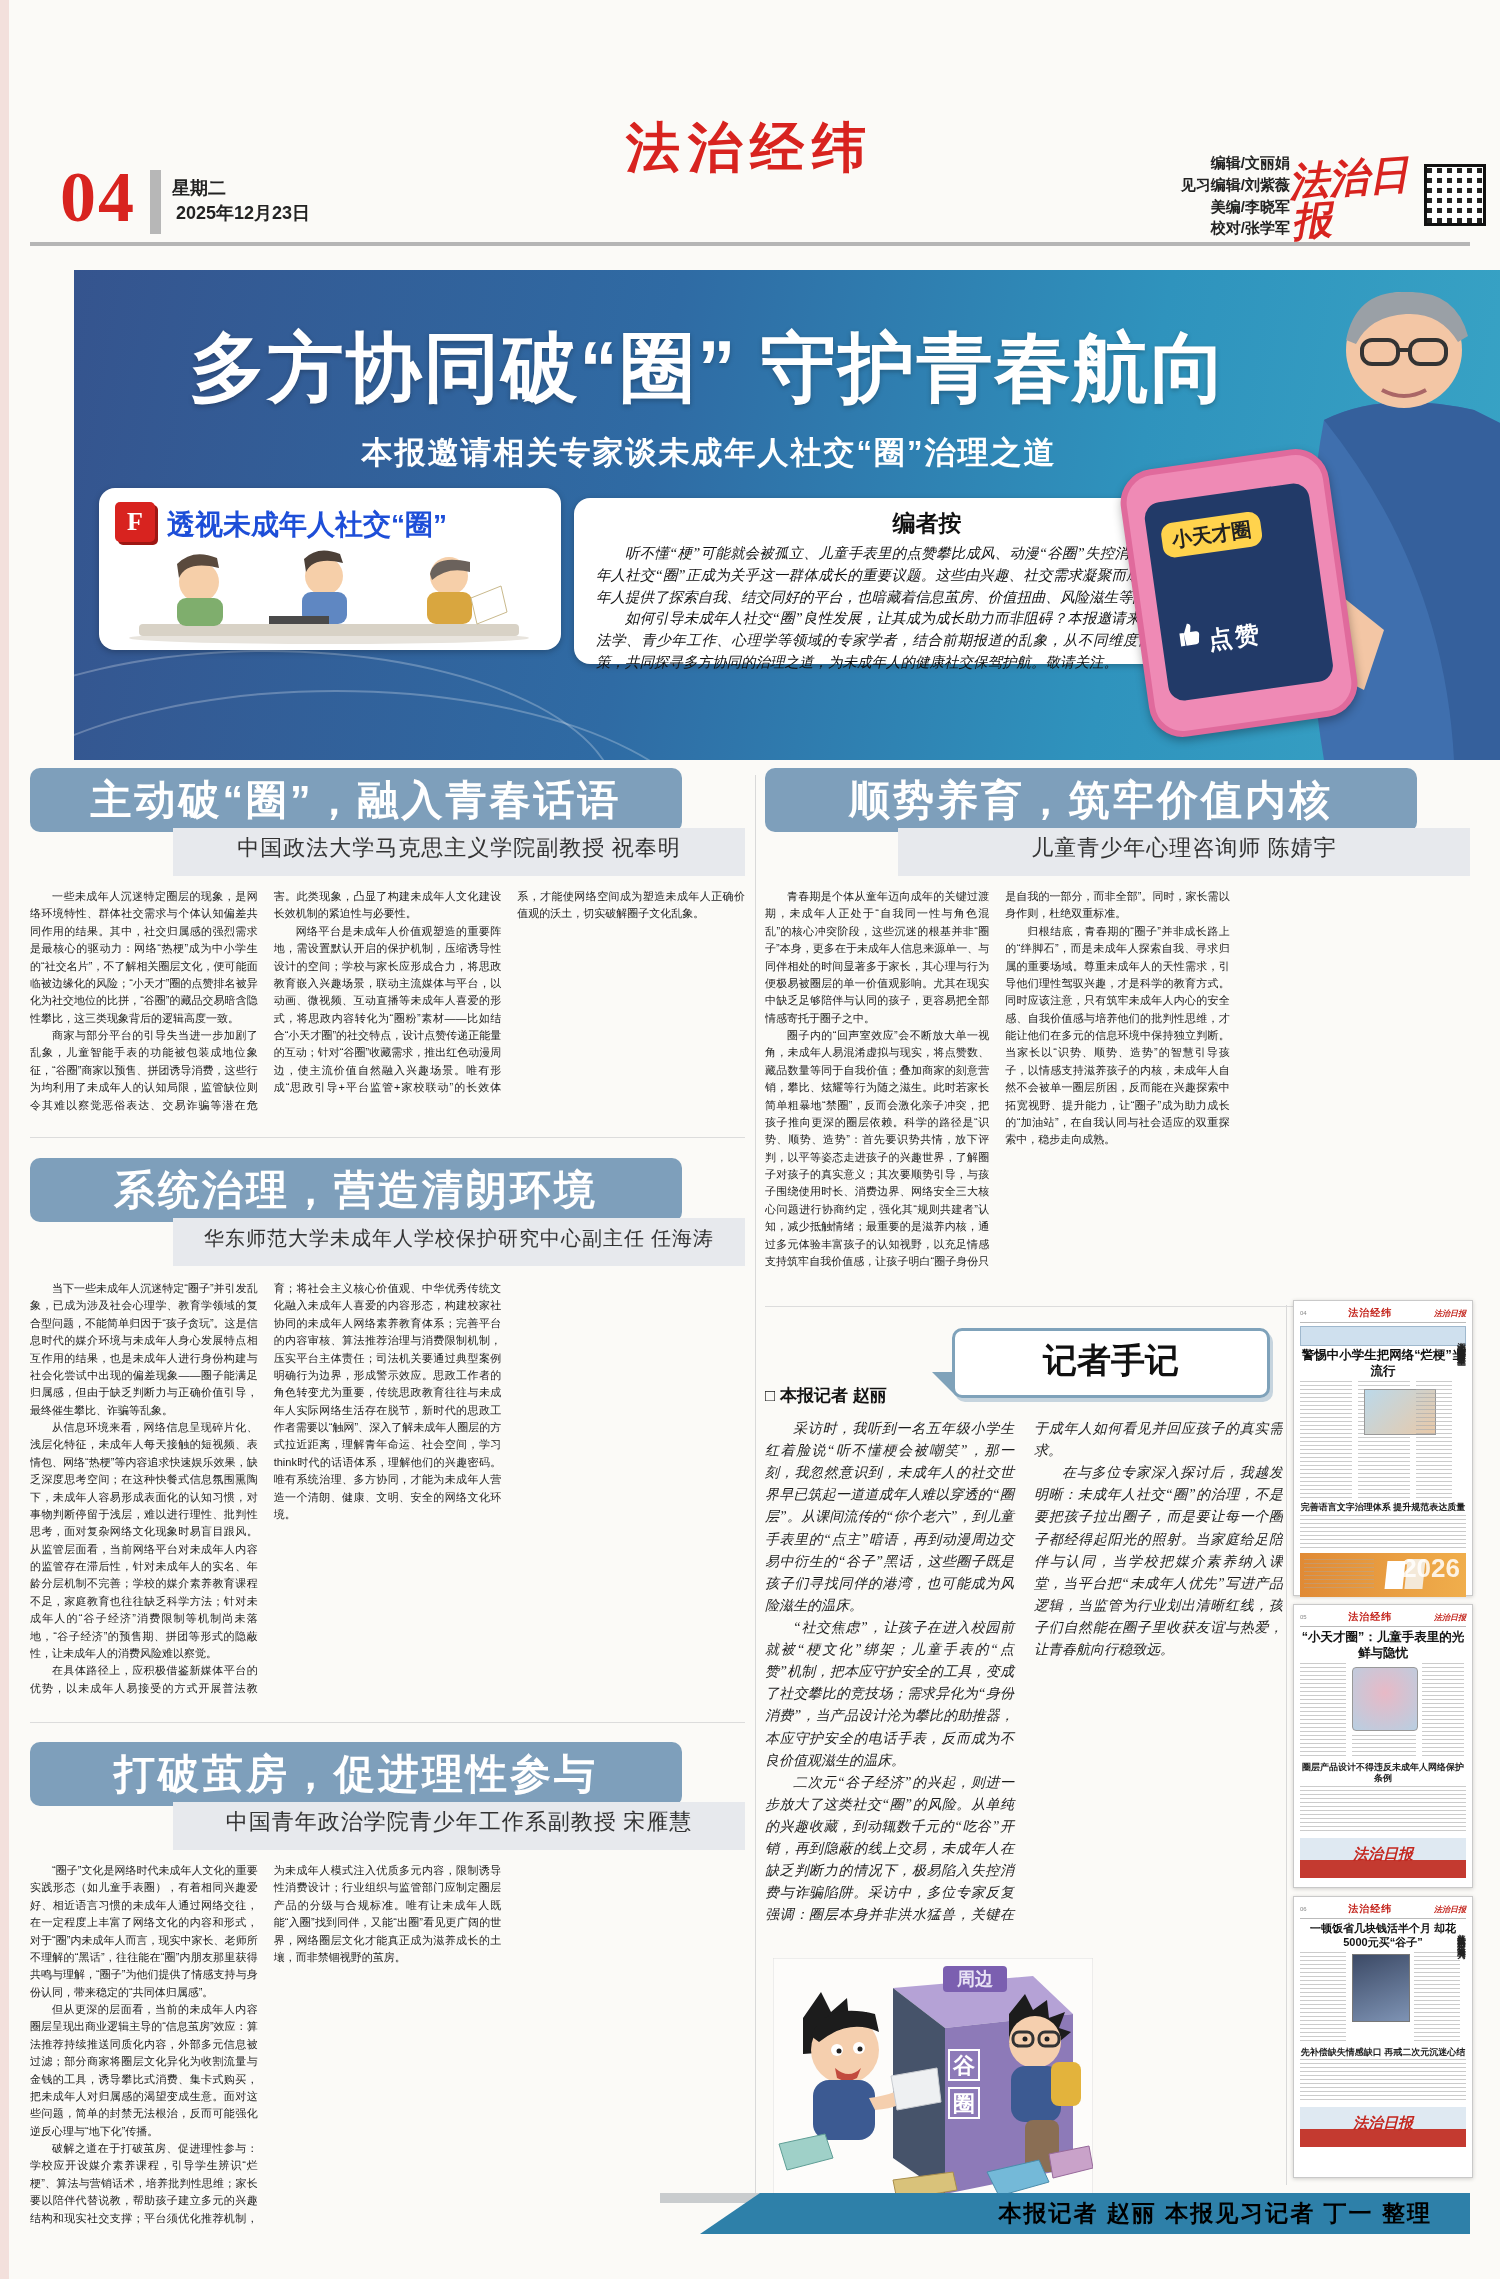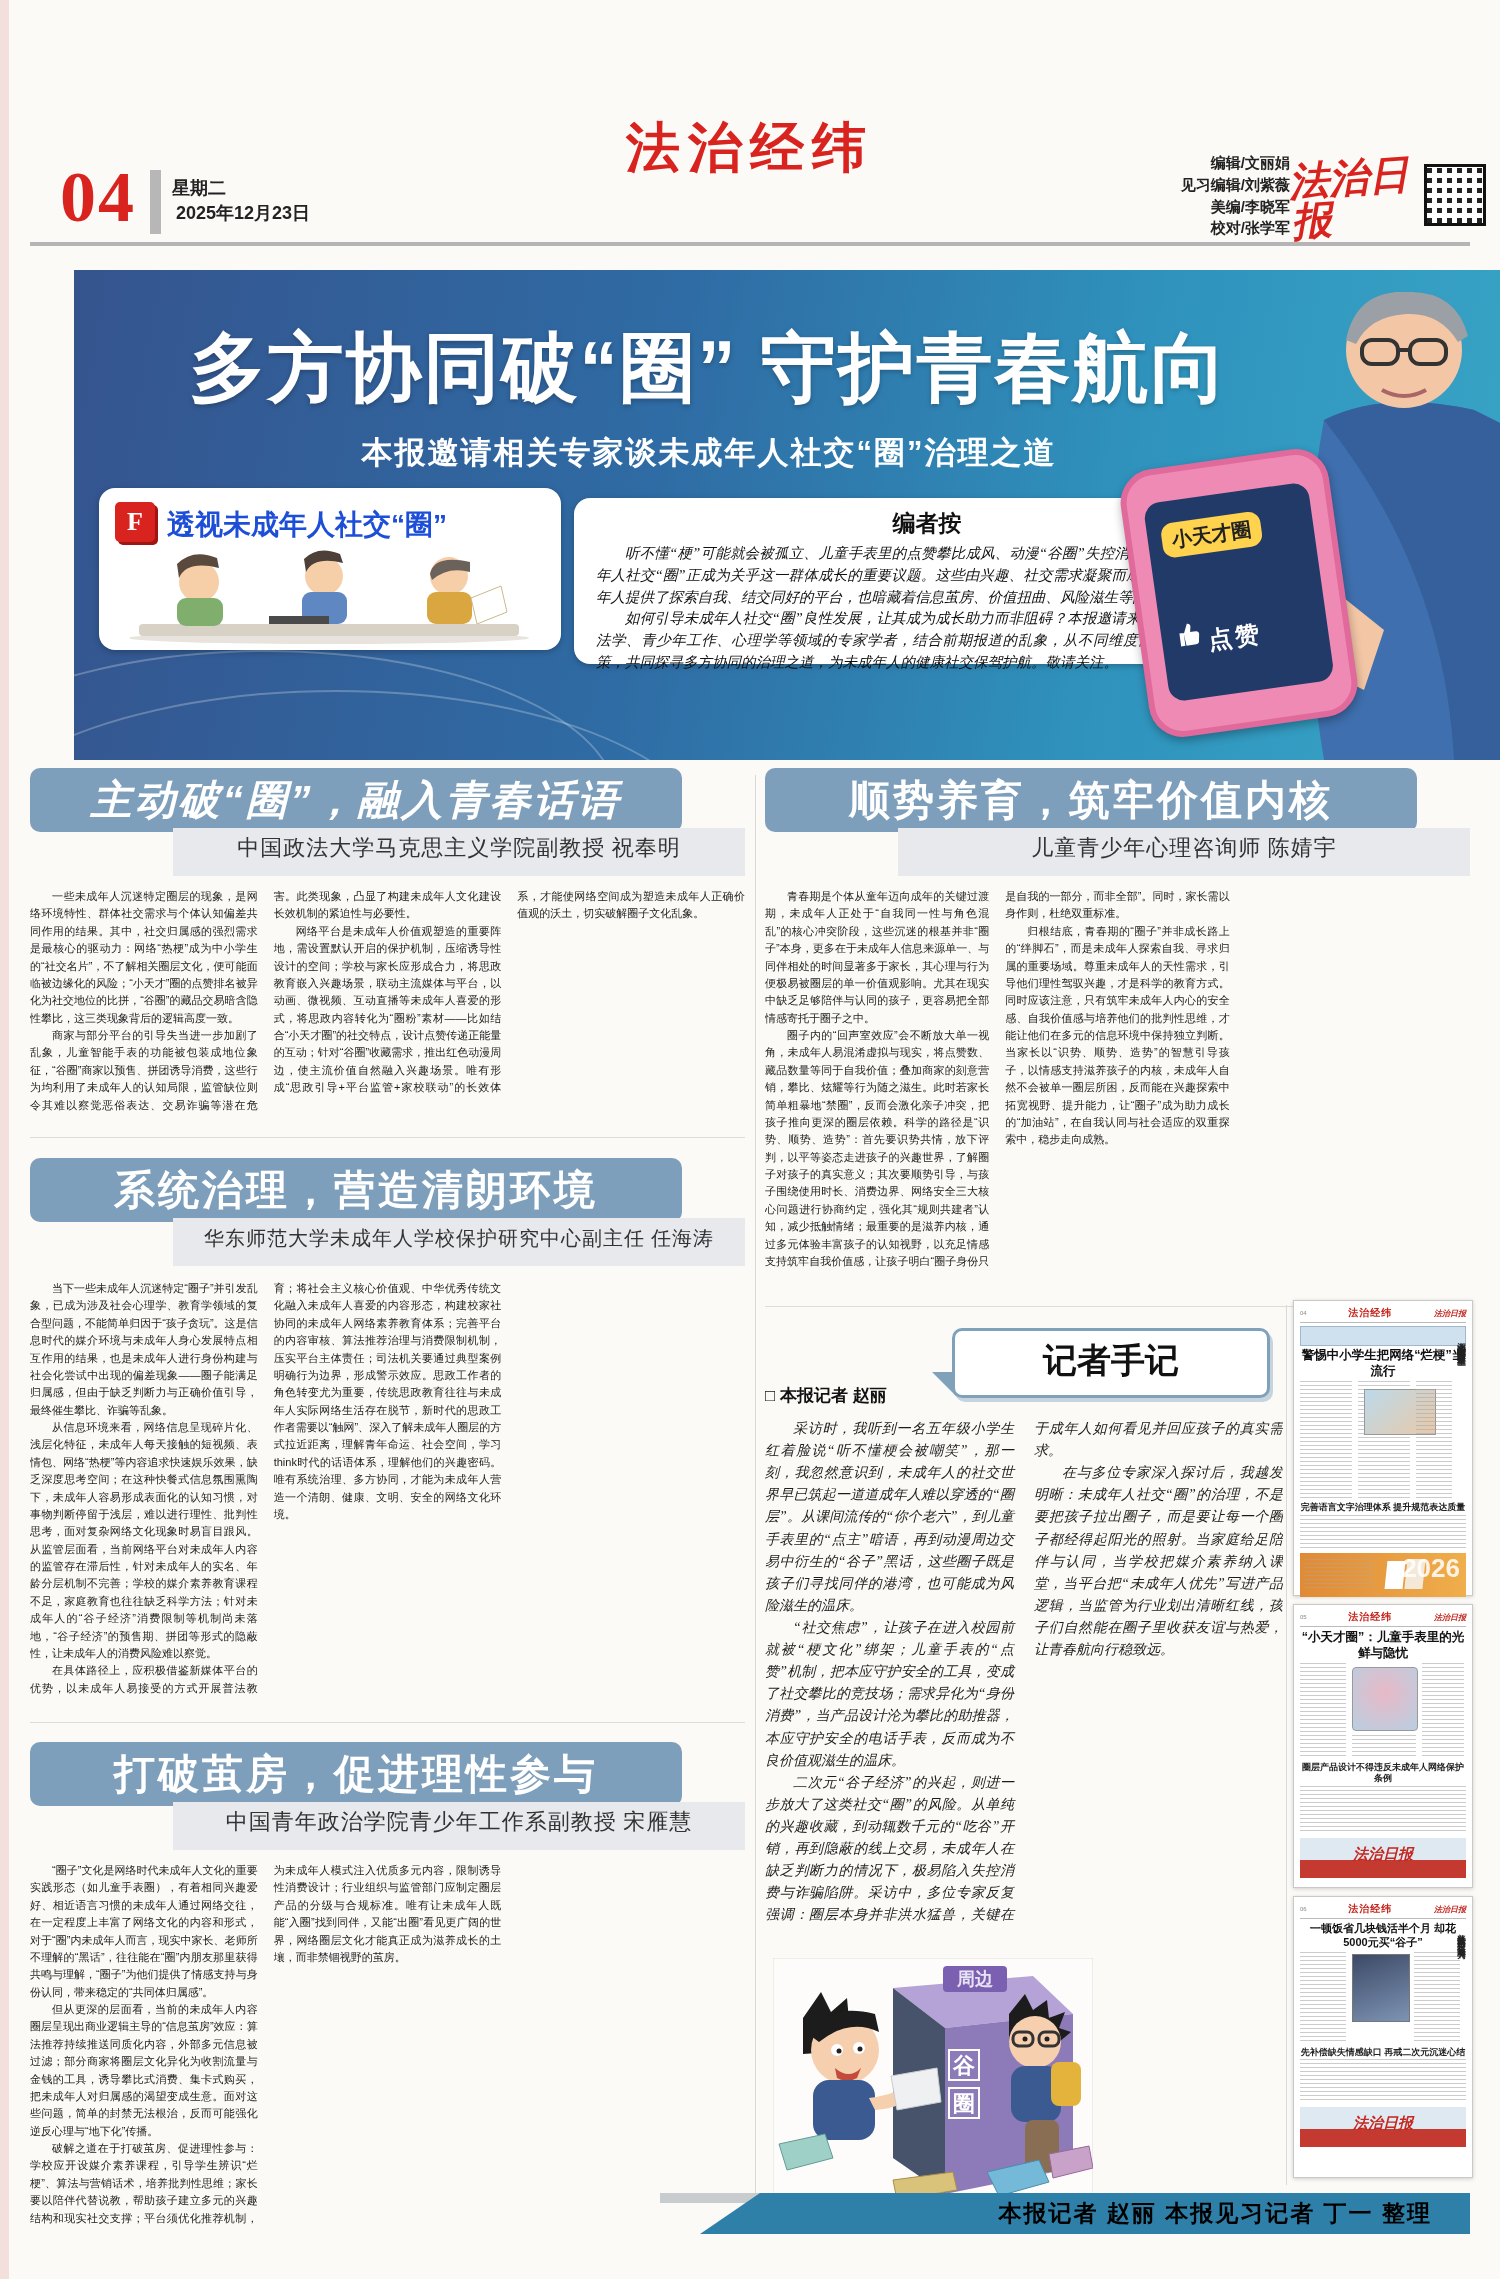--- a/index.html
+++ b/index.html
@@ -175,21 +175,21 @@
       </div>
     </div>
   </div>
 
   <div class="abs vrule" style="left:755px;top:775px;height:1455px;"></div>
   <div class="abs vrule" style="left:1286px;top:1305px;height:880px;"></div>
   <div class="abs hrule" style="left:30px;top:1137px;width:715px;"></div>
   <div class="abs hrule" style="left:30px;top:1722px;width:715px;"></div>
   <div class="abs hrule" style="left:765px;top:1306px;width:705px;"></div>
 
-  <div class="art-box" style="left:30px;top:768px;width:652px;font-style:italic;">主动破“圈”，融入青春话语</div>
+  <div class="art-box" style="left:30px;top:768px;width:652px;">主动破“圈”，融入青春话语</div>
   <div class="art-byline" style="left:173px;top:828px;width:572px;">中国政法大学马克思主义学院副教授 祝奉明</div>
   <div class="body-cols cols3" style="left:30px;top:888px;width:715px;height:230px;">
     <p>一些未成年人沉迷特定圈层的现象，是网络环境特性、群体社交需求与个体认知偏差共同作用的结果。其中，社交归属感的强烈需求是最核心的驱动力：网络“热梗”成为中小学生的“社交名片”，不了解相关圈层文化，便可能面临被边缘化的风险；“小天才”圈的点赞排名被异化为社交地位的比拼，“谷圈”的藏品交易暗含隐性攀比，这三类现象背后的逻辑高度一致。</p>
     <p>商家与部分平台的引导失当进一步加剧了乱象，儿童智能手表的功能被包装成地位象征，“谷圈”商家以预售、拼团诱导消费，这些行为均利用了未成年人的认知局限，监管缺位则令其难以察觉恶俗表达、交易诈骗等潜在危害。此类现象，凸显了构建未成年人文化建设长效机制的紧迫性与必要性。</p>
     <p>网络平台是未成年人价值观塑造的重要阵地，需设置默认开启的保护机制，压缩诱导性设计的空间；学校与家长应形成合力，将思政教育嵌入兴趣场景，联动主流媒体与平台，以动画、微视频、互动直播等未成年人喜爱的形式，将思政内容转化为“圈粉”素材——比如结合“小天才圈”的社交特点，设计点赞传递正能量的互动；针对“谷圈”收藏需求，推出红色动漫周边，使主流价值自然融入兴趣场景。唯有形成“思政引导+平台监管+家校联动”的长效体系，才能使网络空间成为塑造未成年人正确价值观的沃土，切实破解圈子文化乱象。</p>
   </div>
 
   <div class="art-box" style="left:765px;top:768px;width:652px;">顺势养育，筑牢价值内核</div>
   <div class="art-byline" style="left:898px;top:828px;width:572px;">儿童青少年心理咨询师 陈婧宇</div>
   <div class="body-cols cols3" style="left:765px;top:888px;width:705px;height:408px;">

